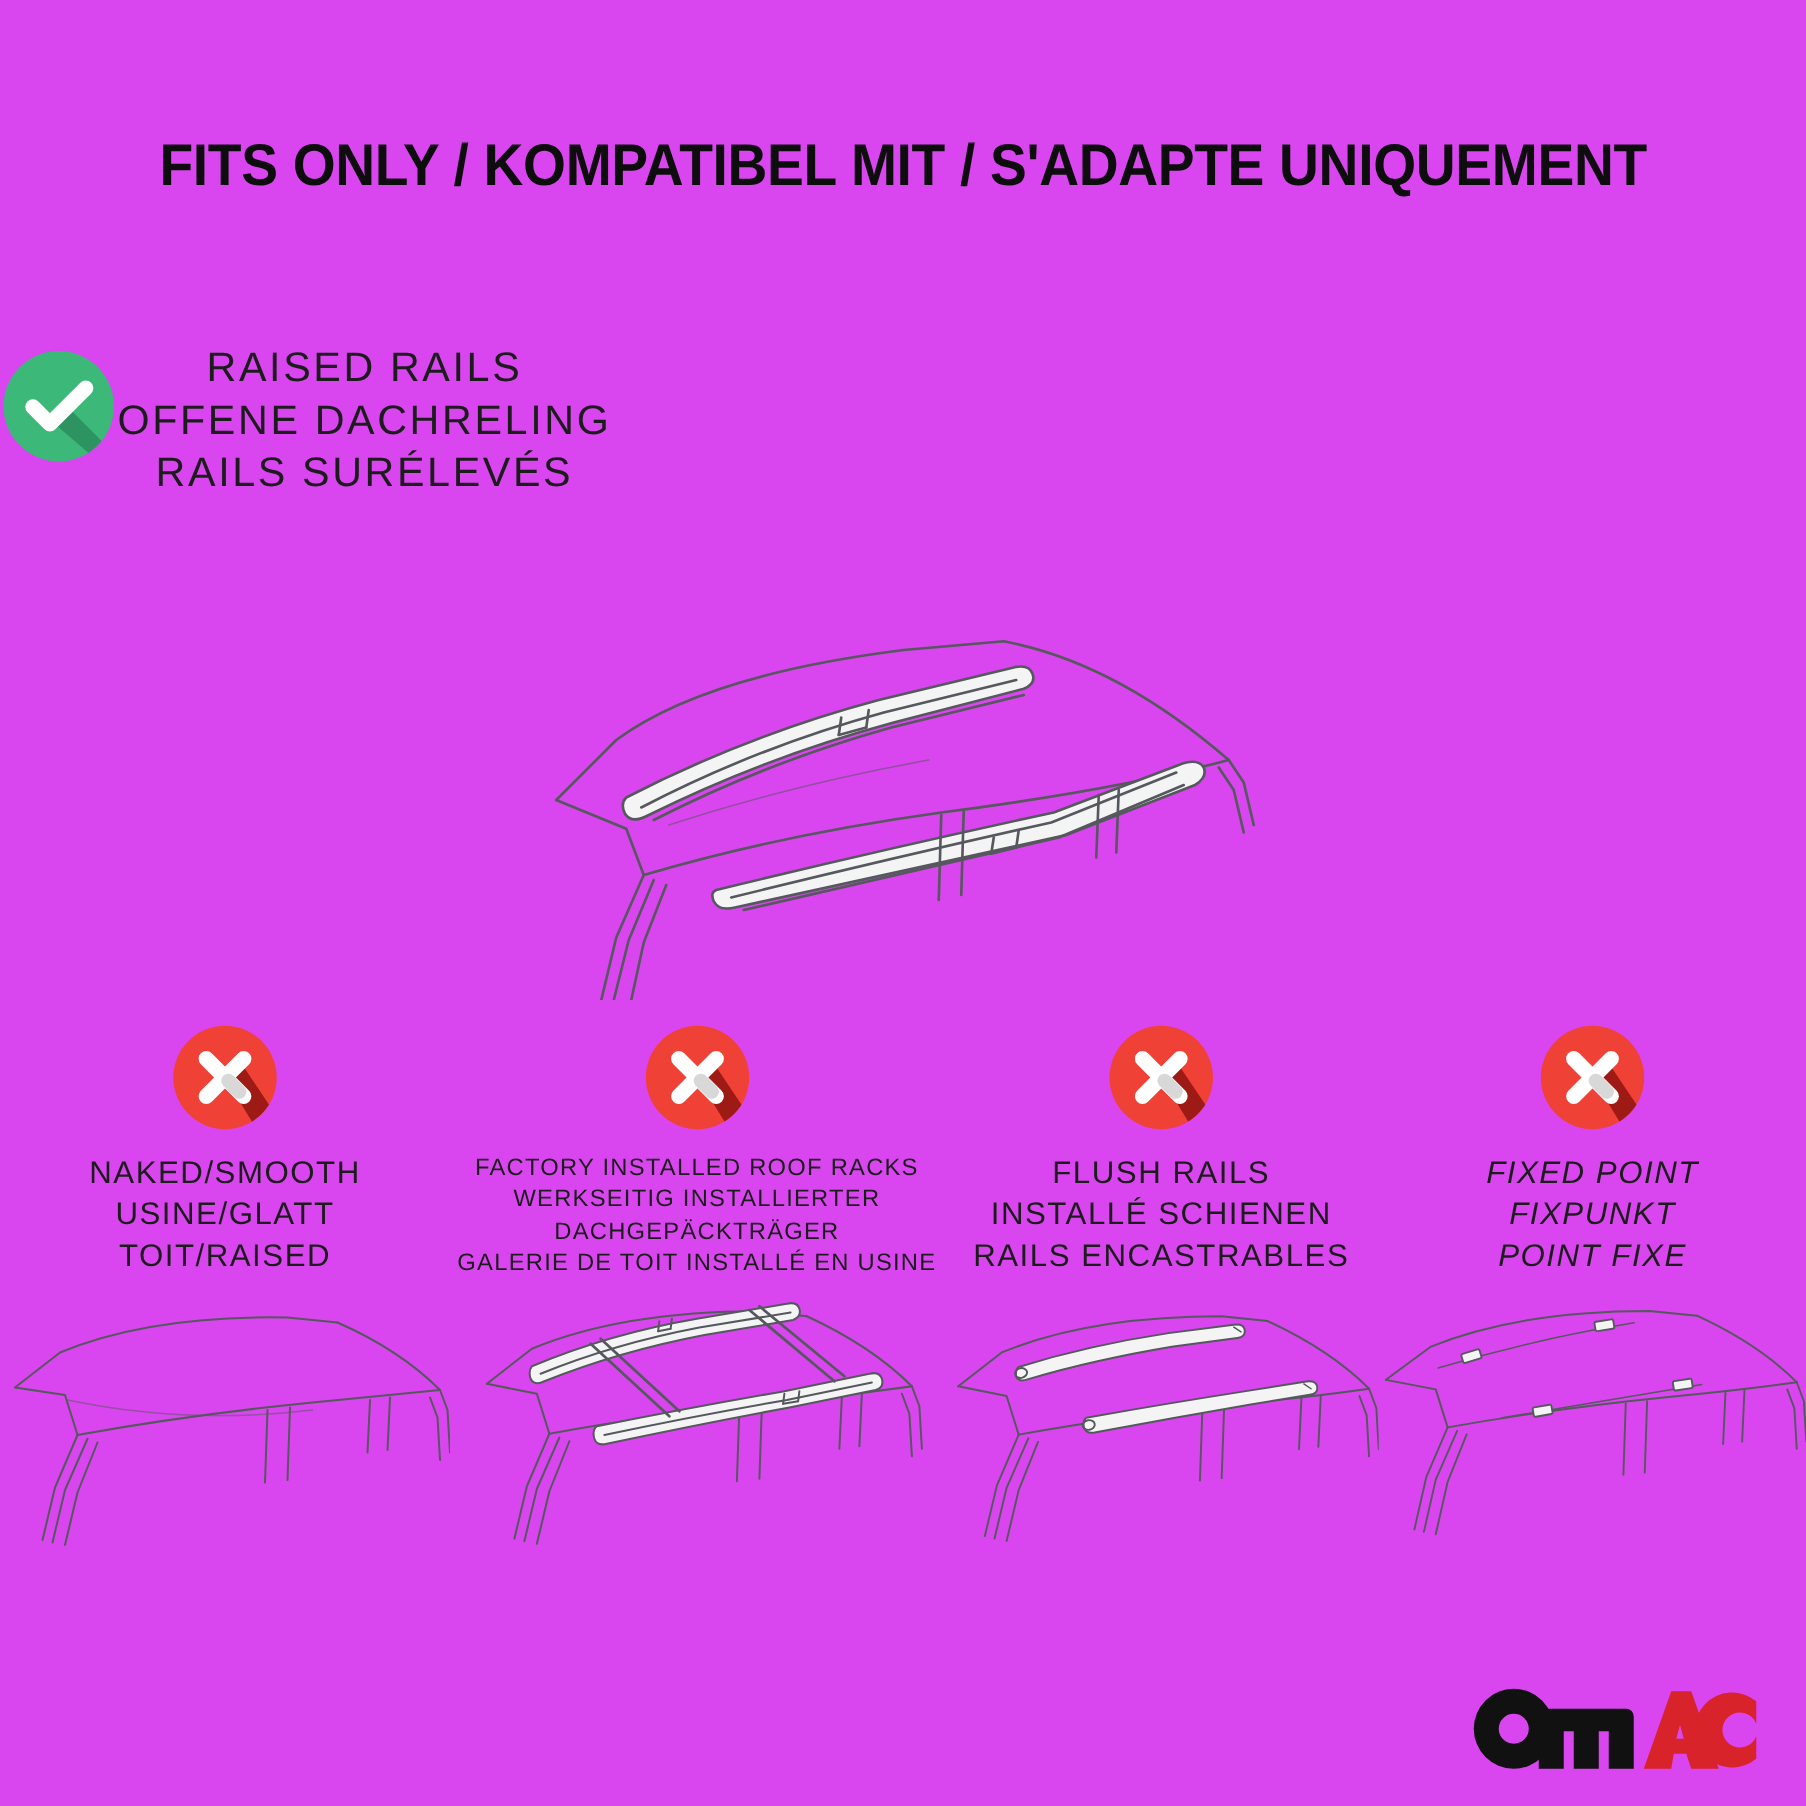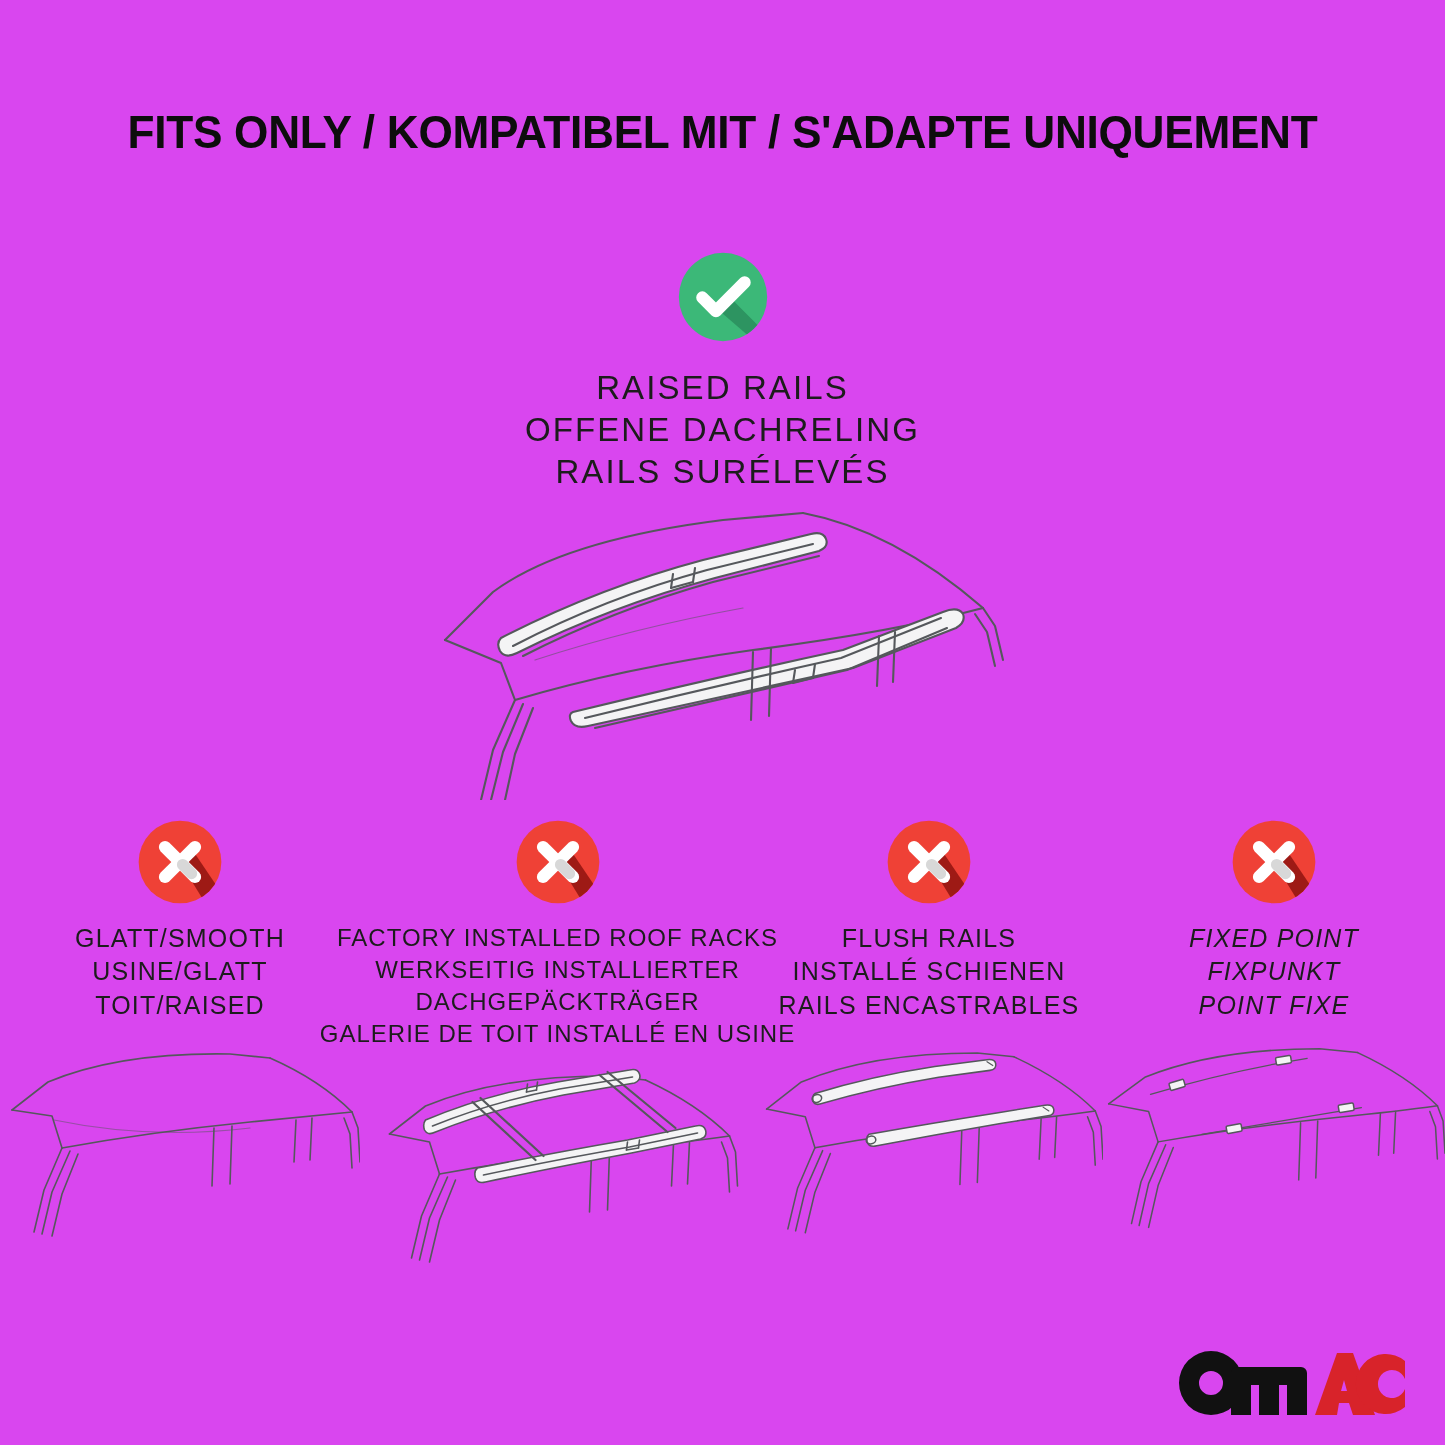--- a/index.html
+++ b/index.html
@@ -34,21 +34,21 @@
   
   .badge { position:relative; }
   .badge svg { display:block; }
 
   
   .hero {
     position:absolute;
     left:0; right:0;
     top:250px;
     display:flex;
-    flex-direction:column;
+    flex-direction:row;
     align-items:center;
   }
   .hero-badge { width:94px; height:94px; }
   .hero-labels {
     margin-top:23px;
     text-align:center;
     font-size:33px;
     font-weight:300;
     letter-spacing:2.1px;
     line-height:1.28;
@@ -87,21 +87,21 @@
   .col-labels {
     margin-top:16px;
     text-align:center;
     font-size:25px;
     font-weight:300;
     letter-spacing:1.2px;
     line-height:1.33;
     color:#1c1c1c;
     white-space:nowrap;
   }
-  .col.c2 .col-labels { font-size:24px; letter-spacing:1.0px; }
+  .col.c2 .col-labels { font-size:19px; letter-spacing:1.0px; }
 
   .col-art { margin-top:10px; width:100%; height:215px; }
 
   
   .logo {
     position:absolute;
     right:38px;
     bottom:26px;
     width:232px; height:72px;
   }
@@ -194,21 +194,21 @@
           <g clip-path="url(#xClip1)">
             <polygon points="50,50 64,36 99,88 99,99 80,99" fill="#9e1a15"></polygon>
           </g>
           <path d="M33 33 L67 67" stroke="#ffffff" stroke-width="14" stroke-linecap="round"></path>
           <path d="M67 33 L52 48" stroke="#ffffff" stroke-width="14" stroke-linecap="round"></path>
           <path d="M48 52 L33 67" stroke="#ffffff" stroke-width="14" stroke-linecap="round"></path>
           <path d="M53 53 L63 63" stroke="#d8d8d8" stroke-width="13" stroke-linecap="round"></path>
         </svg>
       </div>
       <div class="col-labels">
-        <div>GLATT/SMOOTH</div>
+        <div>NAKED/SMOOTH</div>
         <div>USINE/GLATT</div>
         <div>TOIT/RAISED</div>
       </div>
       <div class="col-art">
         <svg viewBox="0 0 360 215" width="100%" height="100%" aria-hidden="true">
           <g fill="none" stroke="#55585c" stroke-width="1.6" stroke-linecap="round" stroke-linejoin="round">
             <path d="M12 78 L48 50 Q120 20 230 22 L270 26"></path>
             <path d="M270 26 Q320 48 352 80"></path>
             <path d="M12 78 L52 84 L62 116"></path>
             <path d="M62 116 Q150 100 250 90 Q310 84 352 80"></path>

